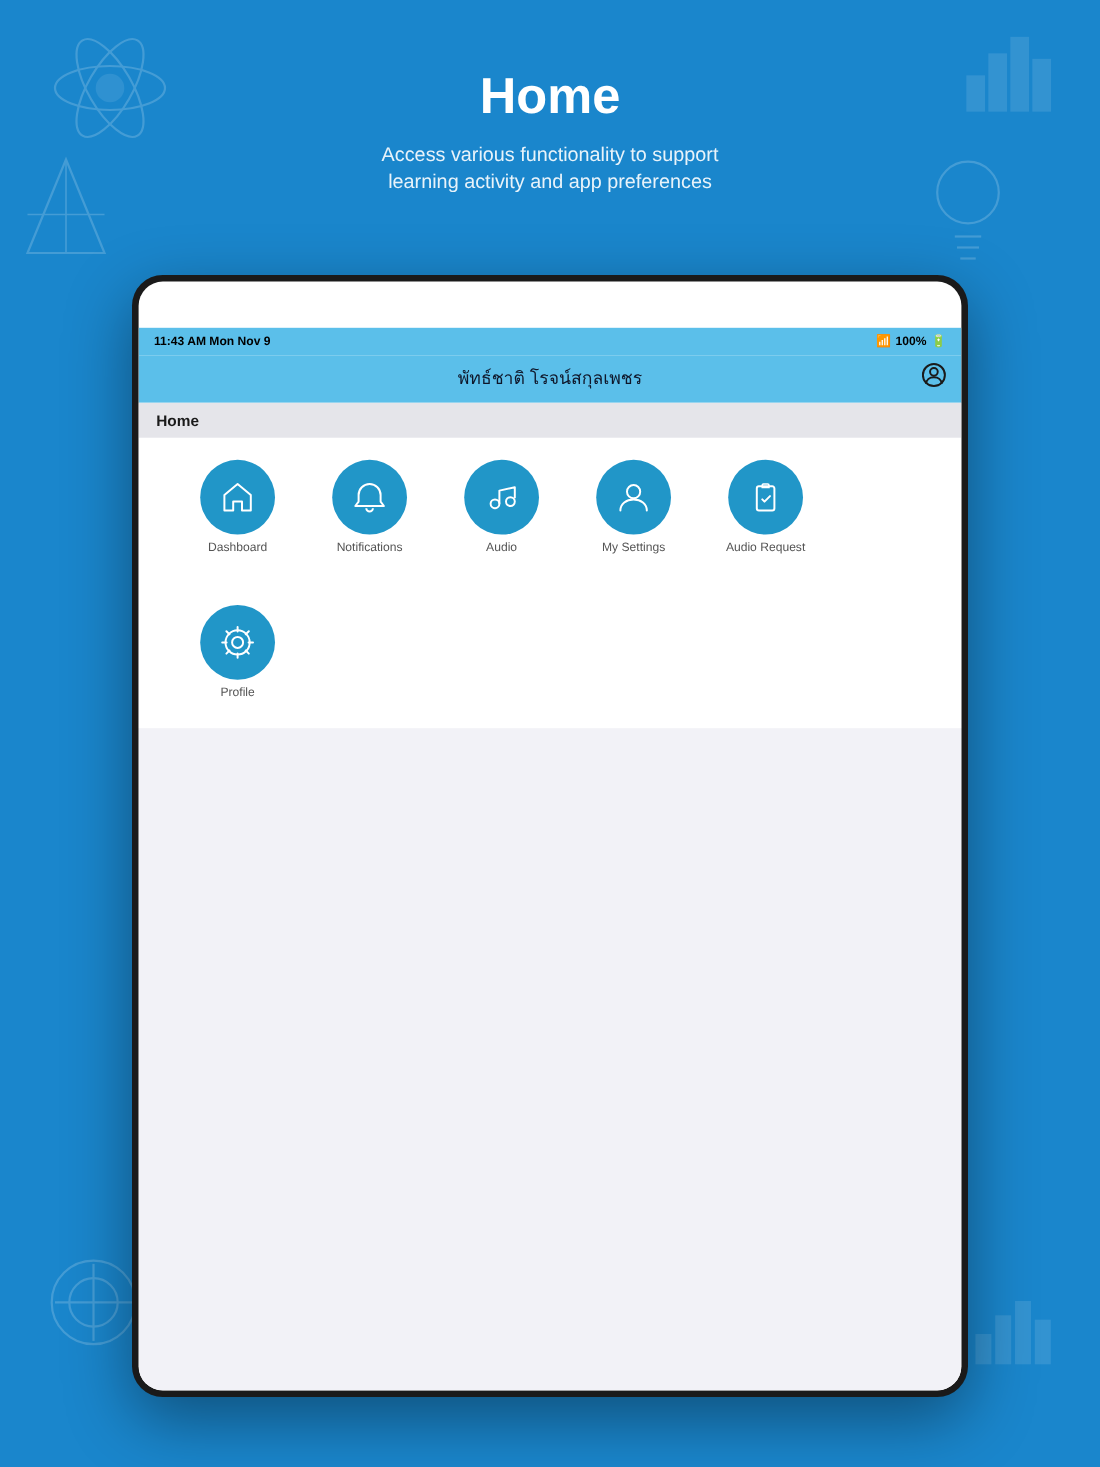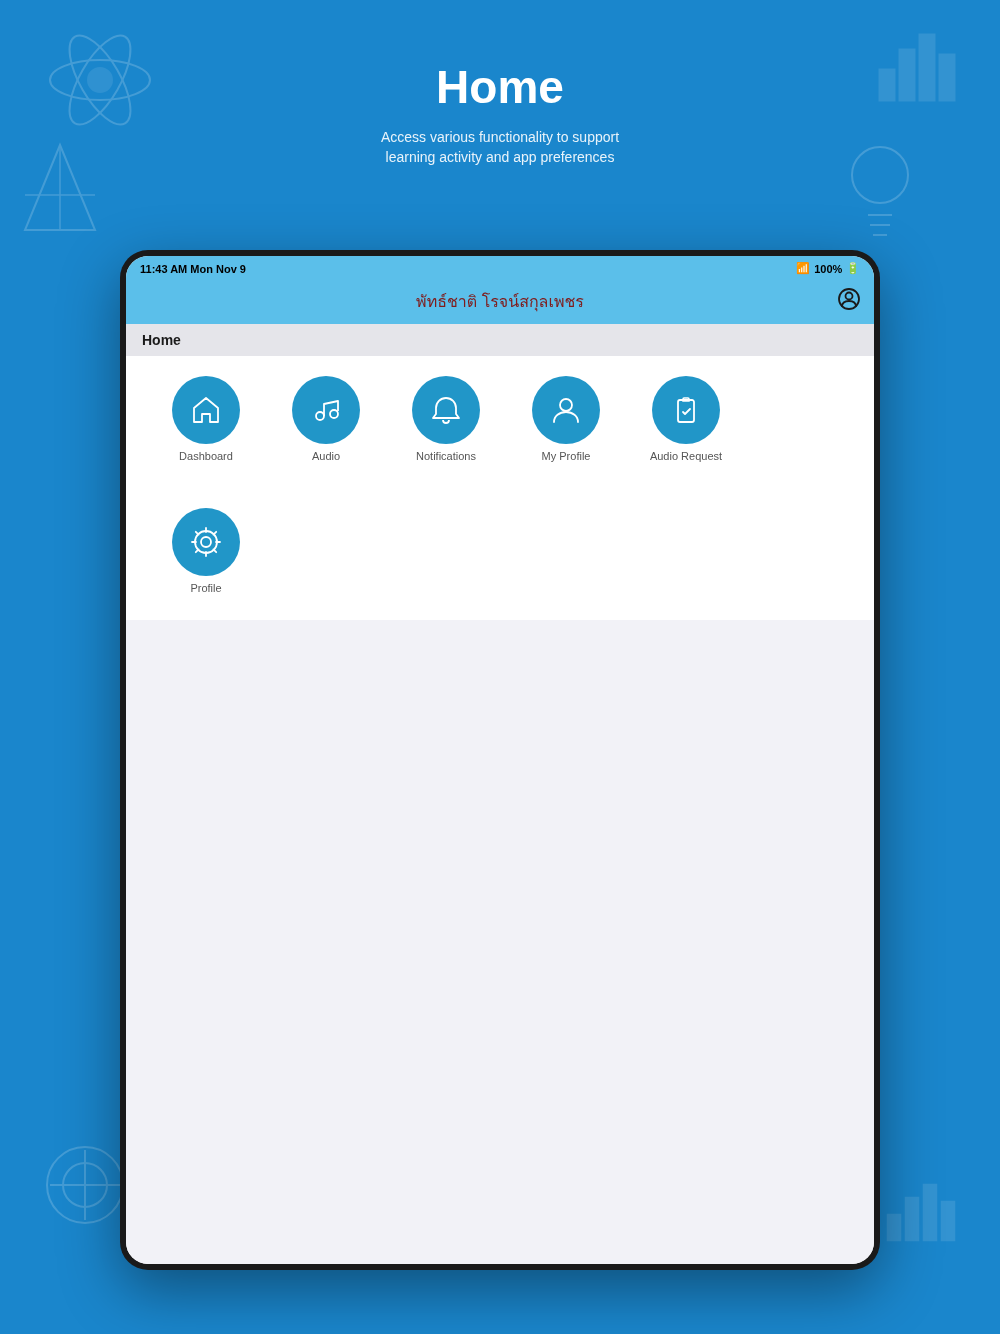--- a/index.html
+++ b/index.html
@@ -28,21 +28,21 @@
       position: relative;
       z-index: 1;
     }
     .page-title {
       font-size: 46px;
       font-weight: 800;
       color: white;
       margin-bottom: 14px;
     }
     .page-subtitle {
-      font-size: 14px;
+      font-size: 18px;
       color: rgba(255,255,255,0.9);
       font-weight: 400;
       line-height: 1.4;
     }
 
     
     .tablet-frame {
       position: absolute;
       left: 50%;
       transform: translateX(-50%);
@@ -65,20 +65,21 @@
     }
 
     
     .status-bar {
       background: #5bbfea;
       display: flex;
       justify-content: space-between;
       align-items: center;
       padding: 6px 14px;
       flex-shrink: 0;
+      margin-top: 42px;
     }
     .status-time {
       font-size: 11px;
       font-weight: 600;
       color: #000;
     }
     .status-icons {
       display: flex;
       align-items: center;
       gap: 4px;
@@ -92,21 +93,21 @@
       background: #5bbfea;
       display: flex;
       justify-content: center;
       align-items: center;
       padding: 8px 14px 10px;
       flex-shrink: 0;
       position: relative;
     }
     .nav-title {
       font-size: 16px;
-      color: #7f1d1d;
+      color: #0f172a;
       font-weight: 500;
     }
     .nav-account-icon {
       position: absolute;
       right: 14px;
       font-size: 20px;
       color: #1a1a1a;
     }
 
     
@@ -119,21 +120,21 @@
     
     .section-header {
       background: #e5e5ea;
       padding: 8px 16px;
       font-size: 14px;
       font-weight: 700;
       color: #1a1a1a;
     }
     .section-body {
       background: white;
-      padding: 20px 20px 16px;
+      padding: 20px 30px 16px;
     }
 
     
     .icon-grid {
       display: flex;
       flex-wrap: wrap;
       gap: 0;
     }
     .icon-item {
       display: flex;
@@ -289,46 +290,46 @@
               <svg viewBox="0 0 36 36">
                 <path d="M18 6L6 16v14h8v-8h8v8h8V16z" stroke="white" stroke-width="1.8" fill="none" stroke-linejoin="round"></path>
               </svg>
             </div>
             <span class="icon-label">Dashboard</span>
           </div>
 
           <div class="icon-item">
             <div class="icon-circle">
               <svg viewBox="0 0 36 36">
+                <path d="M18 6a10 10 0 0 1 10 10v6l3 4H5l3-4v-6A10 10 0 0 1 18 6z" stroke="white" stroke-width="1.8" fill="none" stroke-linejoin="round"></path>
+                <path d="M15 28a3 3 0 0 0 6 0" stroke="white" stroke-width="1.8" fill="none"></path>
+              </svg>
+            </div>
+            <span class="icon-label">Notifications</span>
+          </div>
+
+          <div class="icon-item">
+            <div class="icon-circle">
+              <svg viewBox="0 0 36 36">
                 <circle cx="12" cy="24" r="4" stroke="white" stroke-width="1.8" fill="none"></circle>
                 <circle cx="26" cy="22" r="4" stroke="white" stroke-width="1.8" fill="none"></circle>
                 <path d="M16 24V12l14-3v10" stroke="white" stroke-width="1.8" fill="none" stroke-linejoin="round"></path>
               </svg>
             </div>
             <span class="icon-label">Audio</span>
           </div>
 
           <div class="icon-item">
             <div class="icon-circle">
               <svg viewBox="0 0 36 36">
-                <path d="M18 6a10 10 0 0 1 10 10v6l3 4H5l3-4v-6A10 10 0 0 1 18 6z" stroke="white" stroke-width="1.8" fill="none" stroke-linejoin="round"></path>
-                <path d="M15 28a3 3 0 0 0 6 0" stroke="white" stroke-width="1.8" fill="none"></path>
-              </svg>
-            </div>
-            <span class="icon-label">Notifications</span>
-          </div>
-
-          <div class="icon-item">
-            <div class="icon-circle">
-              <svg viewBox="0 0 36 36">
                 <circle cx="18" cy="13" r="6" stroke="white" stroke-width="1.8" fill="none"></circle>
                 <path d="M6 30c0-6 5.4-10 12-10s12 4 12 10" stroke="white" stroke-width="1.8" fill="none" stroke-linecap="round"></path>
               </svg>
             </div>
-            <span class="icon-label">My Profile</span>
+            <span class="icon-label">My Settings</span>
           </div>
 
 
           <div class="icon-item">
             <div class="icon-circle">
               <svg viewBox="0 0 36 36">
                 <path d="M24 8H12a2 2 0 0 0-2 2v18a2 2 0 0 0 2 2h12a2 2 0 0 0 2-2V10a2 2 0 0 0-2-2z" stroke="white" stroke-width="1.8" fill="none"></path>
                 <path d="M20 6h-4a1 1 0 0 0-1 1v2h6V7a1 1 0 0 0-1-1z" stroke="white" stroke-width="1.5" fill="none"></path>
                 <path d="M15 20l2 2 5-5" stroke="white" stroke-width="1.8" stroke-linecap="round" stroke-linejoin="round"></path>
               </svg>

